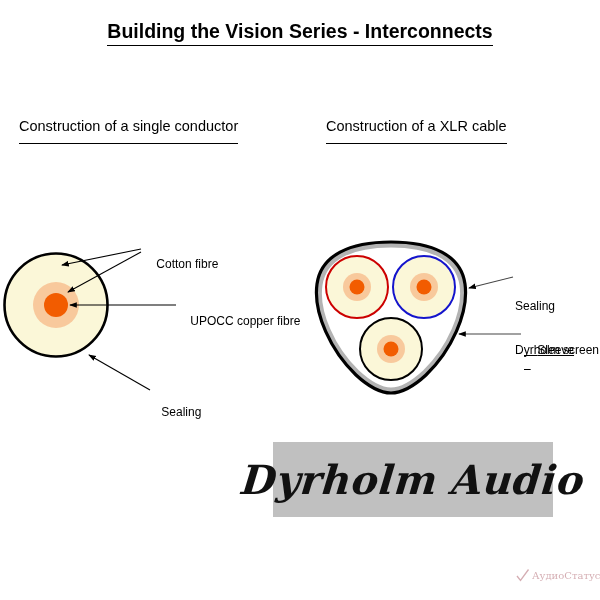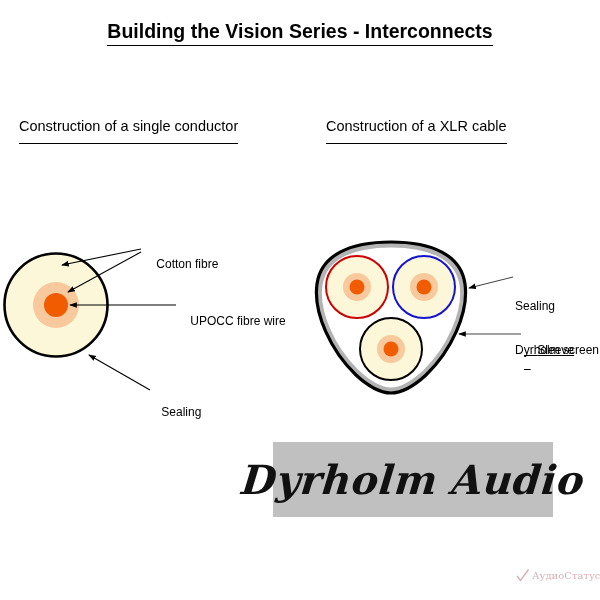--- a/index.html
+++ b/index.html
@@ -200,21 +200,21 @@
       <path d="M513,277 L469,288" marker-end="url(#arrowhead)"></path>
       <path d="M521,334 L459,334" marker-end="url(#arrowhead)"></path>
     </g>
   </svg>
 
   <div class="callout" id="label-cotton">
     <span>Cotton fibre</span>
   </div>
 
   <div class="callout" id="label-upocc">
-    <span>UPOCC fibre wire</span>
+    <span>UPOCC copper fibre</span>
   </div>
 
   <div class="callout" id="label-sealing">
     <span>Sealing</span>
   </div>
 
   <div class="callout" id="label-screen">
     <div>Sealing</div>
     <div>Dyrholm screen</div>
   </div>

